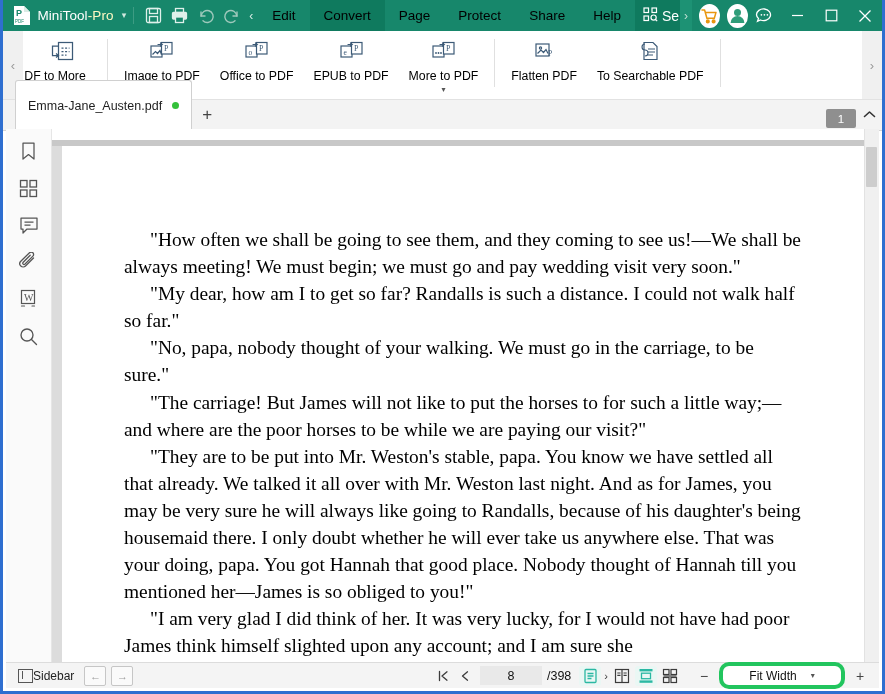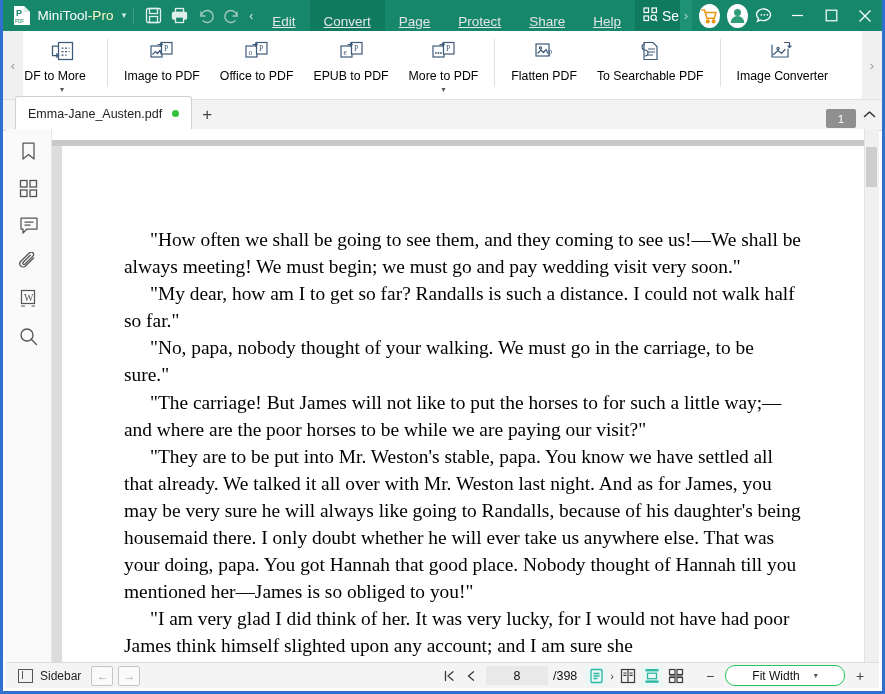--- a/index.html
+++ b/index.html
@@ -41,22 +41,22 @@
     width:30px;height:31px;display:flex;align-items:center;justify-content:center;
     cursor:default;
   }
   .tb-icon svg{display:block;}
   .chev-left{
     width:16px;height:31px;display:flex;align-items:center;justify-content:center;
     color:#d8ece5;font-size:12px;
   }
   .menutabs{display:flex;align-items:stretch;height:31px;}
   .mtab{
-    display:flex;align-items:center;padding:6px 14px;height:31px;
-    font-size:13.5px;color:#e5e5e5;white-space:nowrap;text-decoration:underline;
+    display:flex;align-items:center;padding:0 14px;height:31px;
+    font-size:13.5px;color:#000000;white-space:nowrap;
   }
   .mtab.active{background:#0f7a5e;}
   .searchbtn{
     display:flex;align-items:center;gap:4px;height:31px;padding:0 6px 0 8px;
     background:#0f7a5e;font-size:14px;color:#ffffff;overflow:hidden;max-width:48px;
   }
   .chev-right{
     width:14px;height:31px;display:flex;align-items:center;justify-content:center;
     color:#bfded3;font-size:12px;background:#1d9274;
   }
@@ -97,21 +97,21 @@
   .clip-first .lbl{margin-left:-14px;}
 
   
   .tabstrip{
     height:30px;background:#f3f3f3;display:flex;align-items:flex-end;
     border-bottom:1px solid #d4d4d4;position:relative;
   }
   .doctab{
     margin-left:12px;height:25px;background:#ffffff;border:1px solid #d0d0d0;
     border-bottom:none;border-radius:3px 3px 0 0;display:flex;align-items:center;
-    padding:4px 12px;gap:10px;
+    padding:12px 12px;gap:10px;
   }
   .doctab .name{font-size:12.5px;color:#1e1e1e;white-space:nowrap;}
   .dot{width:7px;height:7px;border-radius:50%;background:#34c13a;}
   .plustab{
     width:30px;height:30px;display:flex;align-items:center;justify-content:center;
     color:#444;font-size:17px;font-weight:300;
   }
   .pagebadge{
     margin-left:auto;margin-bottom:2px;background:#8f8f8f;color:#ffffff;
     font-size:11.5px;width:30px;height:19px;border-radius:2px;
@@ -166,21 +166,21 @@
     position:absolute;left:1px;top:18px;width:11px;height:40px;background:#cdcdcd;
     border-radius:1px;
   }
 
   
   .statusbar{
     position:absolute;left:3px;right:3px;bottom:3px;height:25px;
     background:#f4f4f4;border-top:1px solid #dcdcdc;
     display:flex;align-items:center;padding:0 6px;gap:0;
   }
-  .sb-sidebar{display:flex;align-items:center;gap:7px;margin-left:6px;}
+  .sb-sidebar{display:flex;align-items:center;margin-left:6px;}
   .sb-sidebar .lbl{font-size:12px;color:#222;}
   .sq-ic{
     width:15px;height:14px;border:1.3px solid #555;box-sizing:border-box;position:relative;
   }
   .sq-ic:after{
     content:"";position:absolute;left:2.5px;top:1.5px;width:1.3px;height:8px;background:#555;
   }
   .navbtn{
     width:20px;height:18px;border:1px solid #c6c6c6;background:#fafafa;
     display:flex;align-items:center;justify-content:center;color:#9a9a9a;font-size:11px;
@@ -201,21 +201,21 @@
     border-radius:3px;
   }
   .vmode.sel{background:#eaf7f4;}
   .gt{font-size:11px;color:#3b3b3b;padding:0 1px;}
   .sb-right{display:flex;align-items:center;gap:6px;margin-left:14px;margin-right:4px;}
   .zbtn{
     width:18px;height:18px;display:flex;align-items:center;justify-content:center;
     color:#444;font-size:14px;
   }
   .zoomsel{
-    width:118px;height:19px;border:1px solid #22c55e;border-radius:10px;
+    width:118px;height:19px;border:4px solid #22c55e;border-radius:10px;
     background:#ffffff;display:flex;align-items:center;justify-content:center;gap:14px;
     font-size:12px;color:#111;
   }
   .zoomsel .cr{font-size:8px;color:#555;}
 </style>
 </head>
 <body>
 
 <div class="app">
 
@@ -421,31 +421,20 @@
             <path d="M7 2.5 h9 l4 4 v13 h-13 z"></path>
             <path d="M11 9 h7 M11 12 h7 M11 15 h5"></path>
             <path d="M8 4 a3 3 0 0 0 0 6 a3 3 0 0 1 0 6" stroke-width="1.1"></path>
           </svg>
         </span>
         <span class="lbl">To Searchable PDF</span>
       </div>
 
       <div class="rsep"></div>
 
-      <div class="ritem">
-        <span class="glyph">
-          <svg width="28" height="24" viewBox="0 0 28 24" fill="none" stroke="#3c5a77" stroke-width="1.2" stroke-linecap="round">
-            <path d="M4 5 v12 h16 v-8"></path>
-            <path d="M5.5 14.5 l4.5-4 3.5 3 3.5-4"></path>
-            <circle cx="10" cy="8.5" r="1.1"></circle>
-            <path d="M16.5 2.5 h5 M21.5 2.5 v5 M21.5 7.5 l-1.6-1.6 M21.5 7.5 l1.6-1.6"></path>
-          </svg>
-        </span>
-        <span class="lbl">Image Converter</span>
-      </div>
 
 
     </div>
     <div class="rib-nav">›</div>
   </div>
 
   <div class="tabstrip">
     <div class="doctab">
       <span class="name">Emma-Jane_Austen.pdf</span>
       <span class="dot"></span>

